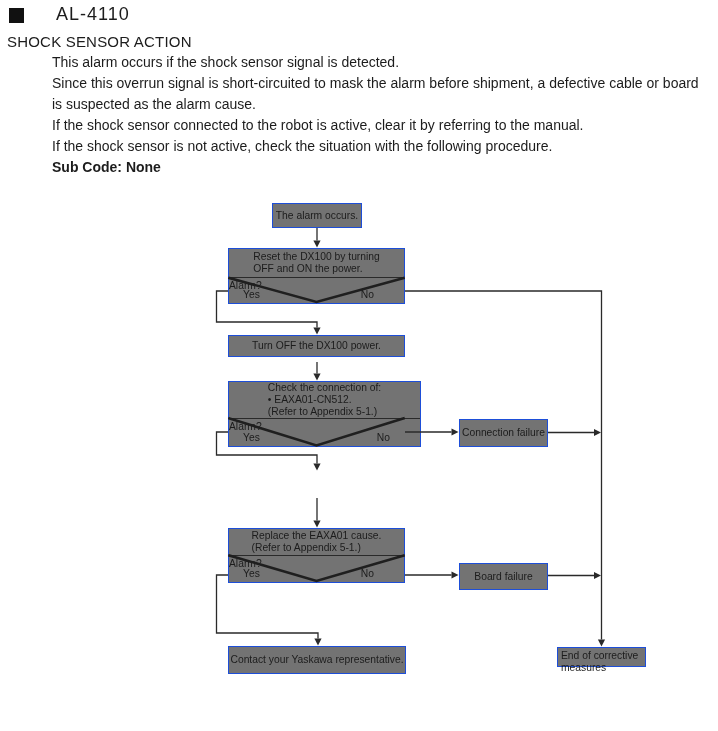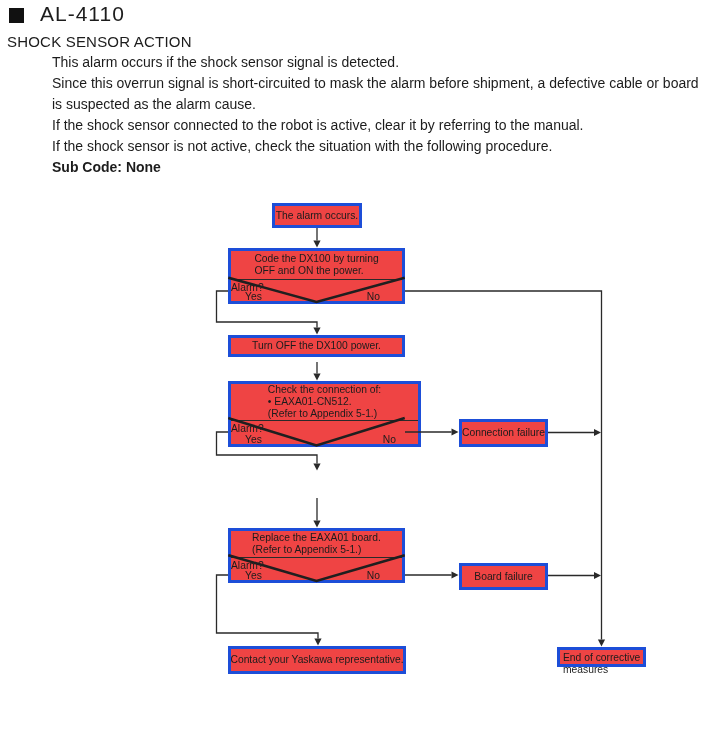--- a/index.html
+++ b/index.html
@@ -4,37 +4,37 @@
 <style>
   html,body{margin:0;padding:0;}
   body{
     width:718px;height:731px;position:relative;background:#ffffff;
     font-family:"Liberation Sans","DejaVu Sans",sans-serif;
     color:#1c1c1c;overflow:hidden;
   }
   
   .doc-header{position:absolute;left:9px;top:2px;display:flex;align-items:flex-start;}
   .sq-bullet{width:15px;height:15px;background:#111;margin-top:6px;}
-  .doc-code{margin-left:16px;font-size:21px;letter-spacing:1px;line-height:24px;}
+  .doc-code{margin-left:32px;font-size:18px;letter-spacing:1px;line-height:24px;}
   .doc-title{position:absolute;left:7px;top:33px;font-size:15px;font-weight:normal;letter-spacing:.2px;}
   .doc-body{position:absolute;left:7px;top:52px;font-size:14px;line-height:21px;margin-left:45px;}
   .doc-body .bold{font-weight:bold;}
   
   .flowchart{position:absolute;left:0;top:0;width:718px;height:731px;}
   .node{
-    position:absolute;border:3px solid #1d4ed8;background:#ef4444;box-sizing:border-box;
+    position:absolute;border:1px solid #1d4ed8;background:#737373;box-sizing:border-box;
     font-size:10.3px;line-height:12px;color:#1c1c1c;
   }
   .center{display:flex;align-items:center;justify-content:center;text-align:center;white-space:nowrap;}
   .ntext{display:flex;align-items:center;justify-content:center;box-sizing:border-box;border-bottom:1px solid #2a2a2a;}
   .tl{text-align:left;}
   .decision{position:relative;width:100%;}
   .q{position:absolute;top:2px;left:0;right:0;text-align:left;}
   .yes{position:absolute;left:14px;bottom:3px;}
-  .no{position:absolute;right:22px;bottom:3px;text-align:right;}
+  .no{position:absolute;right:30px;bottom:3px;text-align:right;}
   .end-text{padding:2px 0 0 3px;text-align:left;}
   svg.connectors{position:absolute;left:0;top:0;pointer-events:none;}
 </style>
 </head>
 <body>
 
 <div class="doc-header">
   <div class="sq-bullet"></div>
   <div class="doc-code">AL-4110</div>
 </div>
@@ -52,21 +52,21 @@
 
 <div class="flowchart">
 
   <div class="node center" style="left:272px;top:203px;width:90px;height:25px">
     <span>The alarm occurs.</span>
   </div>
 
   <div class="node" style="left:228px;top:248px;width:177px;height:56px">
     <div class="ntext" style="height:29px">
       <div class="tl">
-        <div>Code the DX100 by turning</div>
+        <div>Reset the DX100 by turning</div>
         <div>OFF and ON the power.</div>
       </div>
     </div>
     <div class="decision" style="height:26px">
       <span class="q">Alarm?</span>
       <span class="yes">Yes</span>
       <span class="no">No</span>
     </div>
   </div>
 
@@ -90,21 +90,21 @@
   </div>
 
   <div class="node center" style="left:459px;top:419px;width:89px;height:28px">
     <span>Connection failure</span>
   </div>
 
 
   <div class="node" style="left:228px;top:528px;width:177px;height:55px">
     <div class="ntext" style="height:27px">
       <div class="tl">
-        <div>Replace the EAXA01 board.</div>
+        <div>Replace the EAXA01 cause.</div>
         <div>(Refer to Appendix 5-1.)</div>
       </div>
     </div>
     <div class="decision" style="height:27px">
       <span class="q">Alarm?</span>
       <span class="yes">Yes</span>
       <span class="no">No</span>
     </div>
   </div>
 

